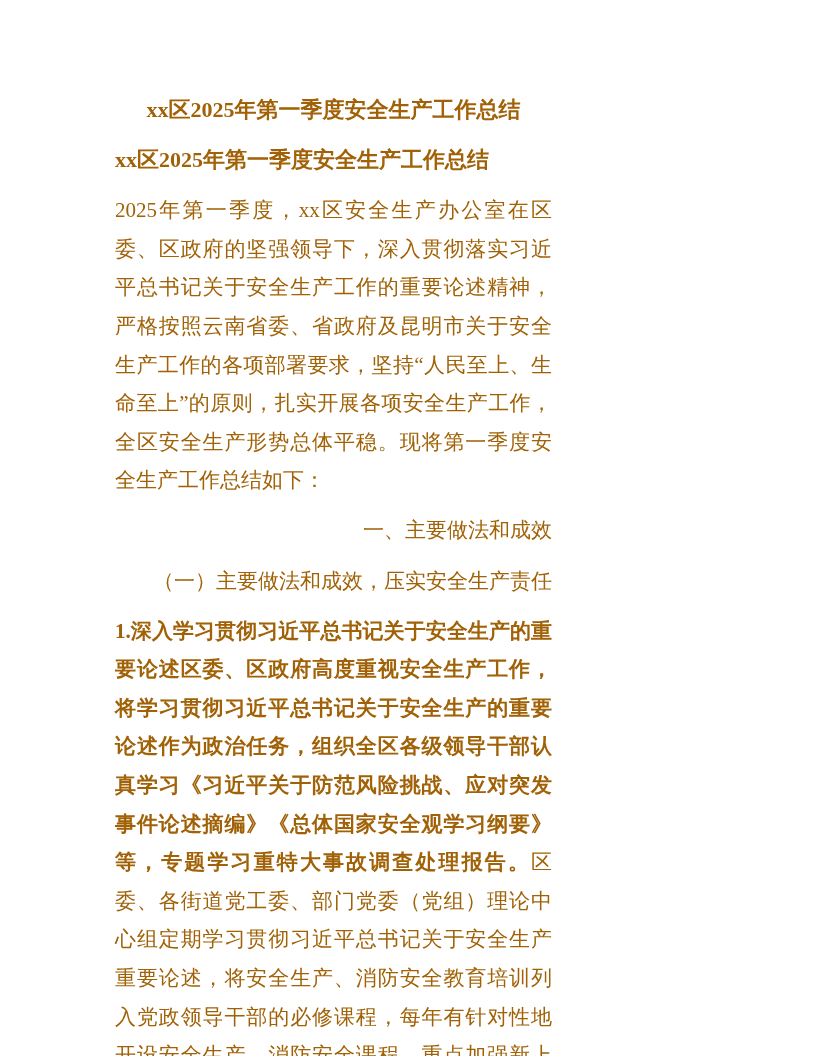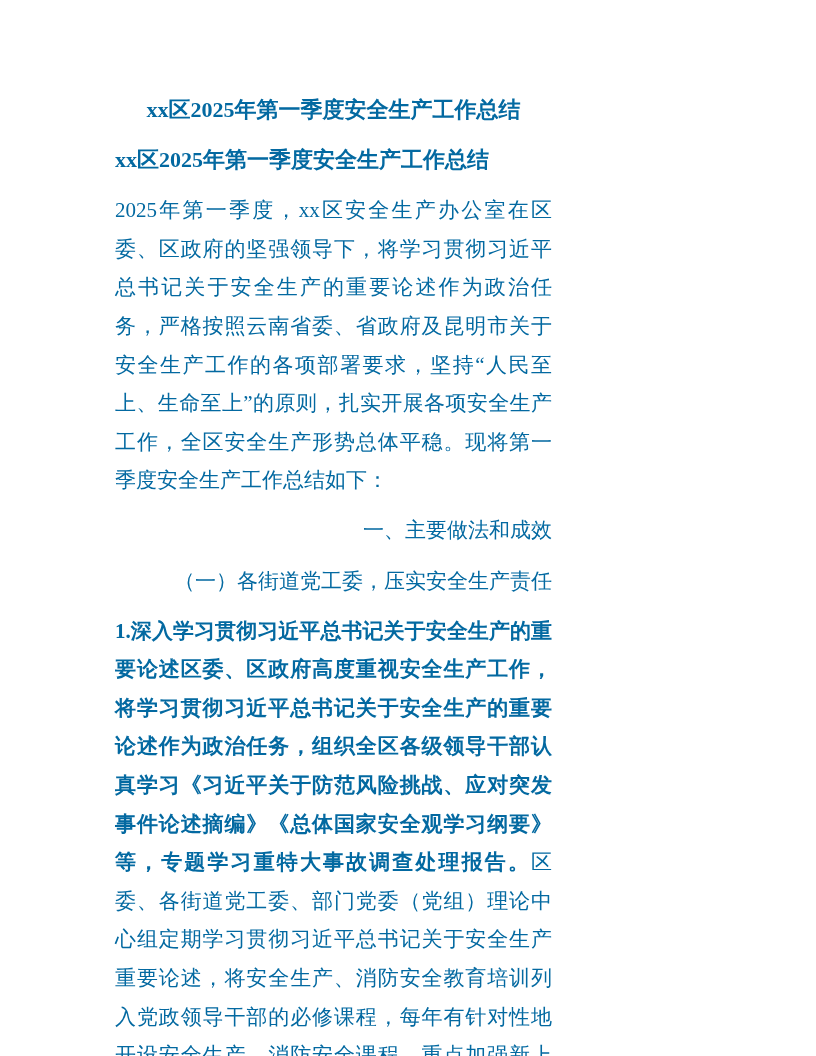--- a/index.html
+++ b/index.html
@@ -11,21 +11,21 @@
     width: 816px;
     height: 1056px;
     overflow: hidden;
     font-family: "Liberation Serif", "DejaVu Serif", serif;
   }
   .page {
     box-sizing: border-box;
     width: 668px;
     height: 1056px;
     padding: 91px 116px 40px 115px;
-    color: #0369a1;
+    color: #a16207;
     font-size: 21px;
     line-height: 38.6px;
   }
   .doc-title {
     margin: 0 0 11.5px 0;
     font-size: 22px;
     font-weight: 700;
     text-align: center;
     line-height: 38.6px;
   }
@@ -50,21 +50,21 @@
 </style>
 </head>
 <body>
 
 <div class="page">
 
   <h1 class="doc-title">xx区2025年第一季度安全生产工作总结</h1>
 
   <h2 class="doc-subtitle">xx区2025年第一季度安全生产工作总结</h2>
 
-  <p class="para">2025年第一季度，xx区安全生产办公室在区委、区政府的坚强领导下，将学习贯彻习近平总书记关于安全生产的重要论述作为政治任务，严格按照云南省委、省政府及昆明市关于安全生产工作的各项部署要求，坚持“人民至上、生命至上”的原则，扎实开展各项安全生产工作，全区安全生产形势总体平稳。现将第一季度安全生产工作总结如下：</p>
+  <p class="para">2025年第一季度，xx区安全生产办公室在区委、区政府的坚强领导下，深入贯彻落实习近平总书记关于安全生产工作的重要论述精神，严格按照云南省委、省政府及昆明市关于安全生产工作的各项部署要求，坚持“人民至上、生命至上”的原则，扎实开展各项安全生产工作，全区安全生产形势总体平稳。现将第一季度安全生产工作总结如下：</p>
 
   <p class="para heading-line">一、主要做法和成效</p>
 
-  <p class="para heading-line">（一）各街道党工委，压实安全生产责任</p>
+  <p class="para heading-line">（一）主要做法和成效，压实安全生产责任</p>
 
   <p class="para"><strong class="lead-bold">1.深入学习贯彻习近平总书记关于安全生产的重要论述区委、区政府高度重视安全生产工作，将学习贯彻习近平总书记关于安全生产的重要论述作为政治任务，组织全区各级领导干部认真学习《习近平关于防范风险挑战、应对突发事件论述摘编》《总体国家安全观学习纲要》等，专题学习重特大事故调查处理报告。</strong><span>区委、各街道党工委、部门党委（党组）理论中心组定期学习贯彻习近平总书记关于安全生产重要论述，将安全生产、消防安全教育培训列入党政领导干部的必修课程，每年有针对性地开设安全生产、消防安全课程，重点加强新上任领导干部专题培训。</span></p>
 
 </div>
 
 </body></html>

